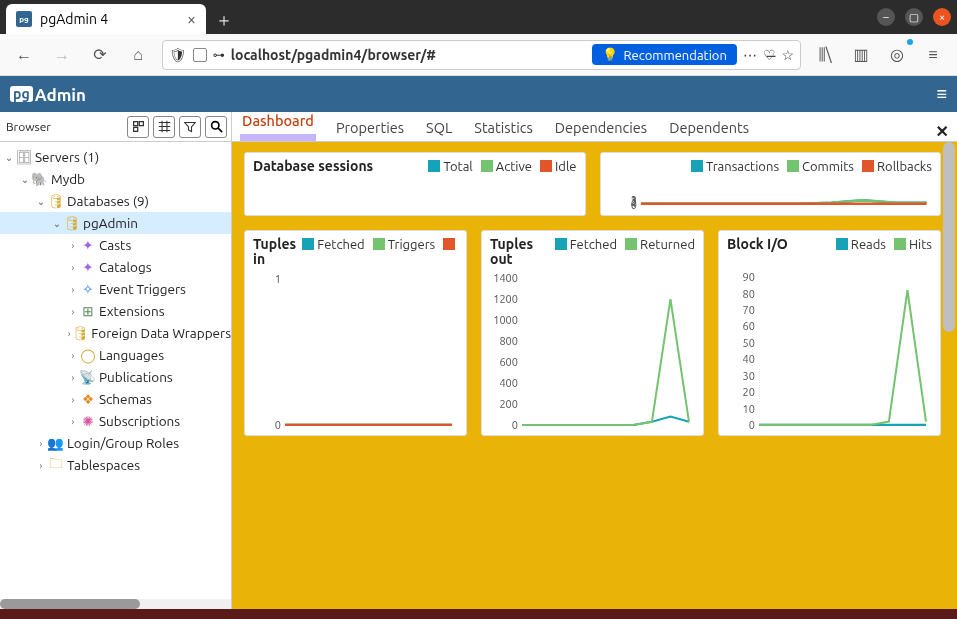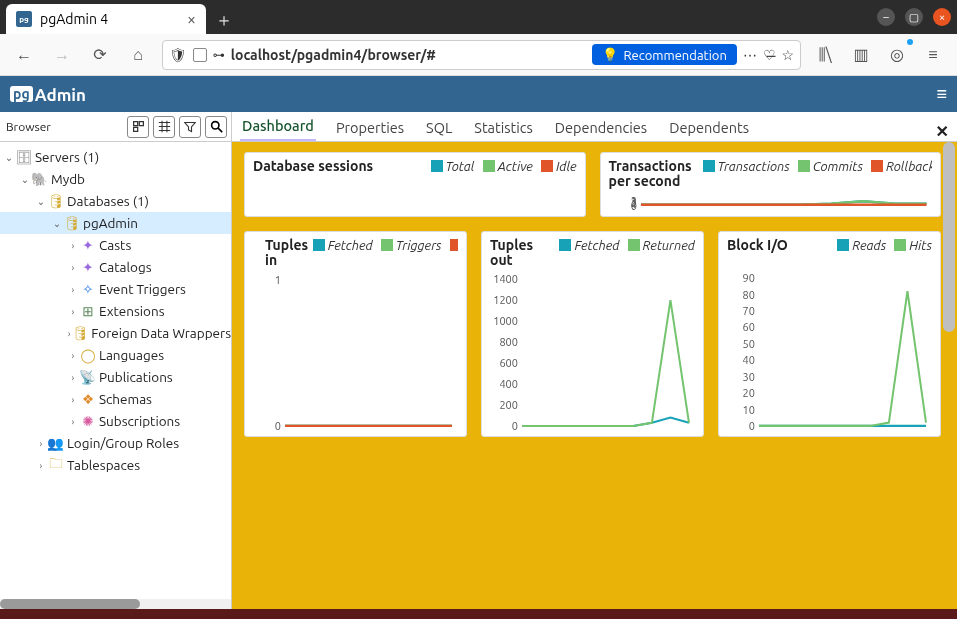--- a/index.html
+++ b/index.html
@@ -42,31 +42,31 @@
   .tree-row.selected{background:#d6ecff;}
   .tw{display:inline-block;width:14px;text-align:center;color:#666;font-size:10px;}
   .tic{width:16px;display:inline-flex;align-items:center;justify-content:center;margin-right:3px;}
   
   .ic-server{color:#888;} .ic-db{color:#d4a932;} .ic-elephant{color:#326690;} .ic-lang{color:#d4a932;}
   .ic-purple{color:#9c6ade;} .ic-orange{color:#e38b29;} .ic-pink{color:#d85a9e;}
   
   .content{flex:1;display:flex;flex-direction:column;overflow:hidden;}
   .tabs{height:30px;border-bottom:1px solid #ccc;display:flex;align-items:flex-end;padding:0 8px;gap:18px;}
   .tabs .tabitem{padding:5px 2px;color:#444;cursor:pointer;font-size:14.5px;}
-  .tabs .tabitem.active{color:#14532d;border-bottom:2px solid #c4b5fd;font-weight:500;}
+  .tabs .tabitem.active{color:#c2410c;border-bottom:7px solid #c4b5fd;font-weight:500;}
   .tabs .tabclose{margin-left:auto;font-weight:bold;font-size:16px;cursor:pointer;color:#222;}
   .dash{flex:1;overflow:auto;padding:10px 16px 10px 12px;background:#eab308;position:relative;}
   .dash-scroll{position:absolute;top:0;right:2px;width:12px;height:100%;background:transparent;}
   .dash-scroll-thumb{position:absolute;top:0;right:0;width:12px;height:190px;background:#bfbfbf;border-radius:6px;}
   .row{display:flex;gap:14px;margin-bottom:14px;}
   .panel{border:1px solid #ddd;border-radius:3px;padding:6px 8px 4px;box-shadow:0 0 0 rgba(0,0,0,0);background:#fff;flex:1;display:flex;flex-direction:column;min-width:0;}
   .panel-head{display:flex;align-items:flex-start;margin-bottom:4px;gap:4px;min-height:30px;}
   .panel-title{font-weight:600;font-size:14px;line-height:1.1;color:#222;max-width:90px;}
   .legend{margin-left:auto;display:flex;gap:8px;flex-wrap:nowrap;overflow:hidden;font-size:13px;color:#333;}
-  .legend .lg{display:flex;align-items:center;gap:3px;white-space:nowrap;font-style:italic;}
+  .legend .lg{display:flex;align-items:center;gap:3px;white-space:nowrap;}
   .sw{width:12px;height:12px;display:inline-block;}
   .chart{flex:1;position:relative;}
   .chart svg{width:100%;height:100%;}
   .yaxis text{font-size:11px;fill:#555;}
   .tree-scroll{height:10px;background:#f0f0f0;}
   .tree-scroll-thumb{height:100%;width:140px;background:#9a9a9a;border-radius:5px;}
 </style>
 </head>
 <body>
 <div class="window">
@@ -155,21 +155,21 @@
         <span>Servers (1)</span>
       </div>
       <div class="tree-row" style="padding-left:18px;">
         <span class="tw">⌄</span>
         <span class="tic ic-elephant">🐘</span>
         <span>Mydb</span>
       </div>
       <div class="tree-row" style="padding-left:34px;">
         <span class="tw">⌄</span>
         <span class="tic ic-db">🛢</span>
-        <span>Databases (1)</span>
+        <span>Databases (9)</span>
       </div>
       <div class="tree-row selected" style="padding-left:50px;">
         <span class="tw">⌄</span>
         <span class="tic ic-db">🛢</span>
         <span>pgAdmin</span>
       </div>
       <div class="tree-row" style="padding-left:66px;">
         <span class="tw">›</span>
         <span class="tic ic-purple">✦</span>
         <span>Casts</span>
@@ -268,21 +268,20 @@
                     <text x="28" y="10" text-anchor="end">1</text>
                   </g>
                   <path d="M32 6 L63.77777777777777 6 L95.55555555555554 6 L127.33333333333333 6 L159.1111111111111 6 L190.88888888888889 6 L222.66666666666666 6 L254.44444444444446 6 L286.2222222222222 6 L318 6 " fill="none" stroke="#17a2b8" stroke-width="2"></path>
                   <path d="M32 -5 L63.77777777777777 -5 L95.55555555555554 -5 L127.33333333333333 -5 L159.1111111111111 -5 L190.88888888888889 -5 L222.66666666666666 -5 L254.44444444444446 -5 L286.2222222222222 -5 L318 -5 " fill="none" stroke="#74c36e" stroke-width="2"></path>
                   <path d="M32 -5 L63.77777777777777 -5 L95.55555555555554 -5 L127.33333333333333 -5 L159.1111111111111 -5 L190.88888888888889 -5 L222.66666666666666 -5 L254.44444444444446 -5 L286.2222222222222 -5 L318 -5 " fill="none" stroke="#e1552b" stroke-width="2"></path>
                 </svg></div>
         </div>
 
         <div class="panel" style="flex:1;">
           <div class="panel-head">
-            <div class="panel-title">Transactions per second</div>
             <div class="legend">
               <span class="lg">
                     <span class="sw" style="background:#17a2b8;"></span>
                     <span>Transactions</span>
                   </span>
               <span class="lg">
                     <span class="sw" style="background:#74c36e;"></span>
                     <span>Commits</span>
                   </span>
               <span class="lg">
@@ -302,21 +301,21 @@
                   <path d="M32 9 L63.77777777777777 9 L95.55555555555554 9 L127.33333333333333 9 L159.1111111111111 9 L190.88888888888889 9 L222.66666666666666 8 L254.44444444444446 6 L286.2222222222222 8 L318 8 " fill="none" stroke="#74c36e" stroke-width="2"></path>
                   <path d="M32 9 L63.77777777777777 9 L95.55555555555554 9 L127.33333333333333 9 L159.1111111111111 9 L190.88888888888889 9 L222.66666666666666 9 L254.44444444444446 9 L286.2222222222222 9 L318 9 " fill="none" stroke="#e1552b" stroke-width="2"></path>
                 </svg></div>
         </div>
       </div>
 
       <div class="row">
 
         <div class="panel">
           <div class="panel-head">
-            <div class="panel-title" style="max-width:55px;margin-left:12px;">Tuples in</div>
+            <div class="panel-title" style="max-width:55px;">Tuples in</div>
             <div class="legend">
               <span class="lg">
                     <span class="sw" style="background:#17a2b8;"></span>
                     <span>Fetched</span>
                   </span>
               <span class="lg">
                     <span class="sw" style="background:#74c36e;"></span>
                     <span>Triggers</span>
                   </span>
               <span class="lg">

